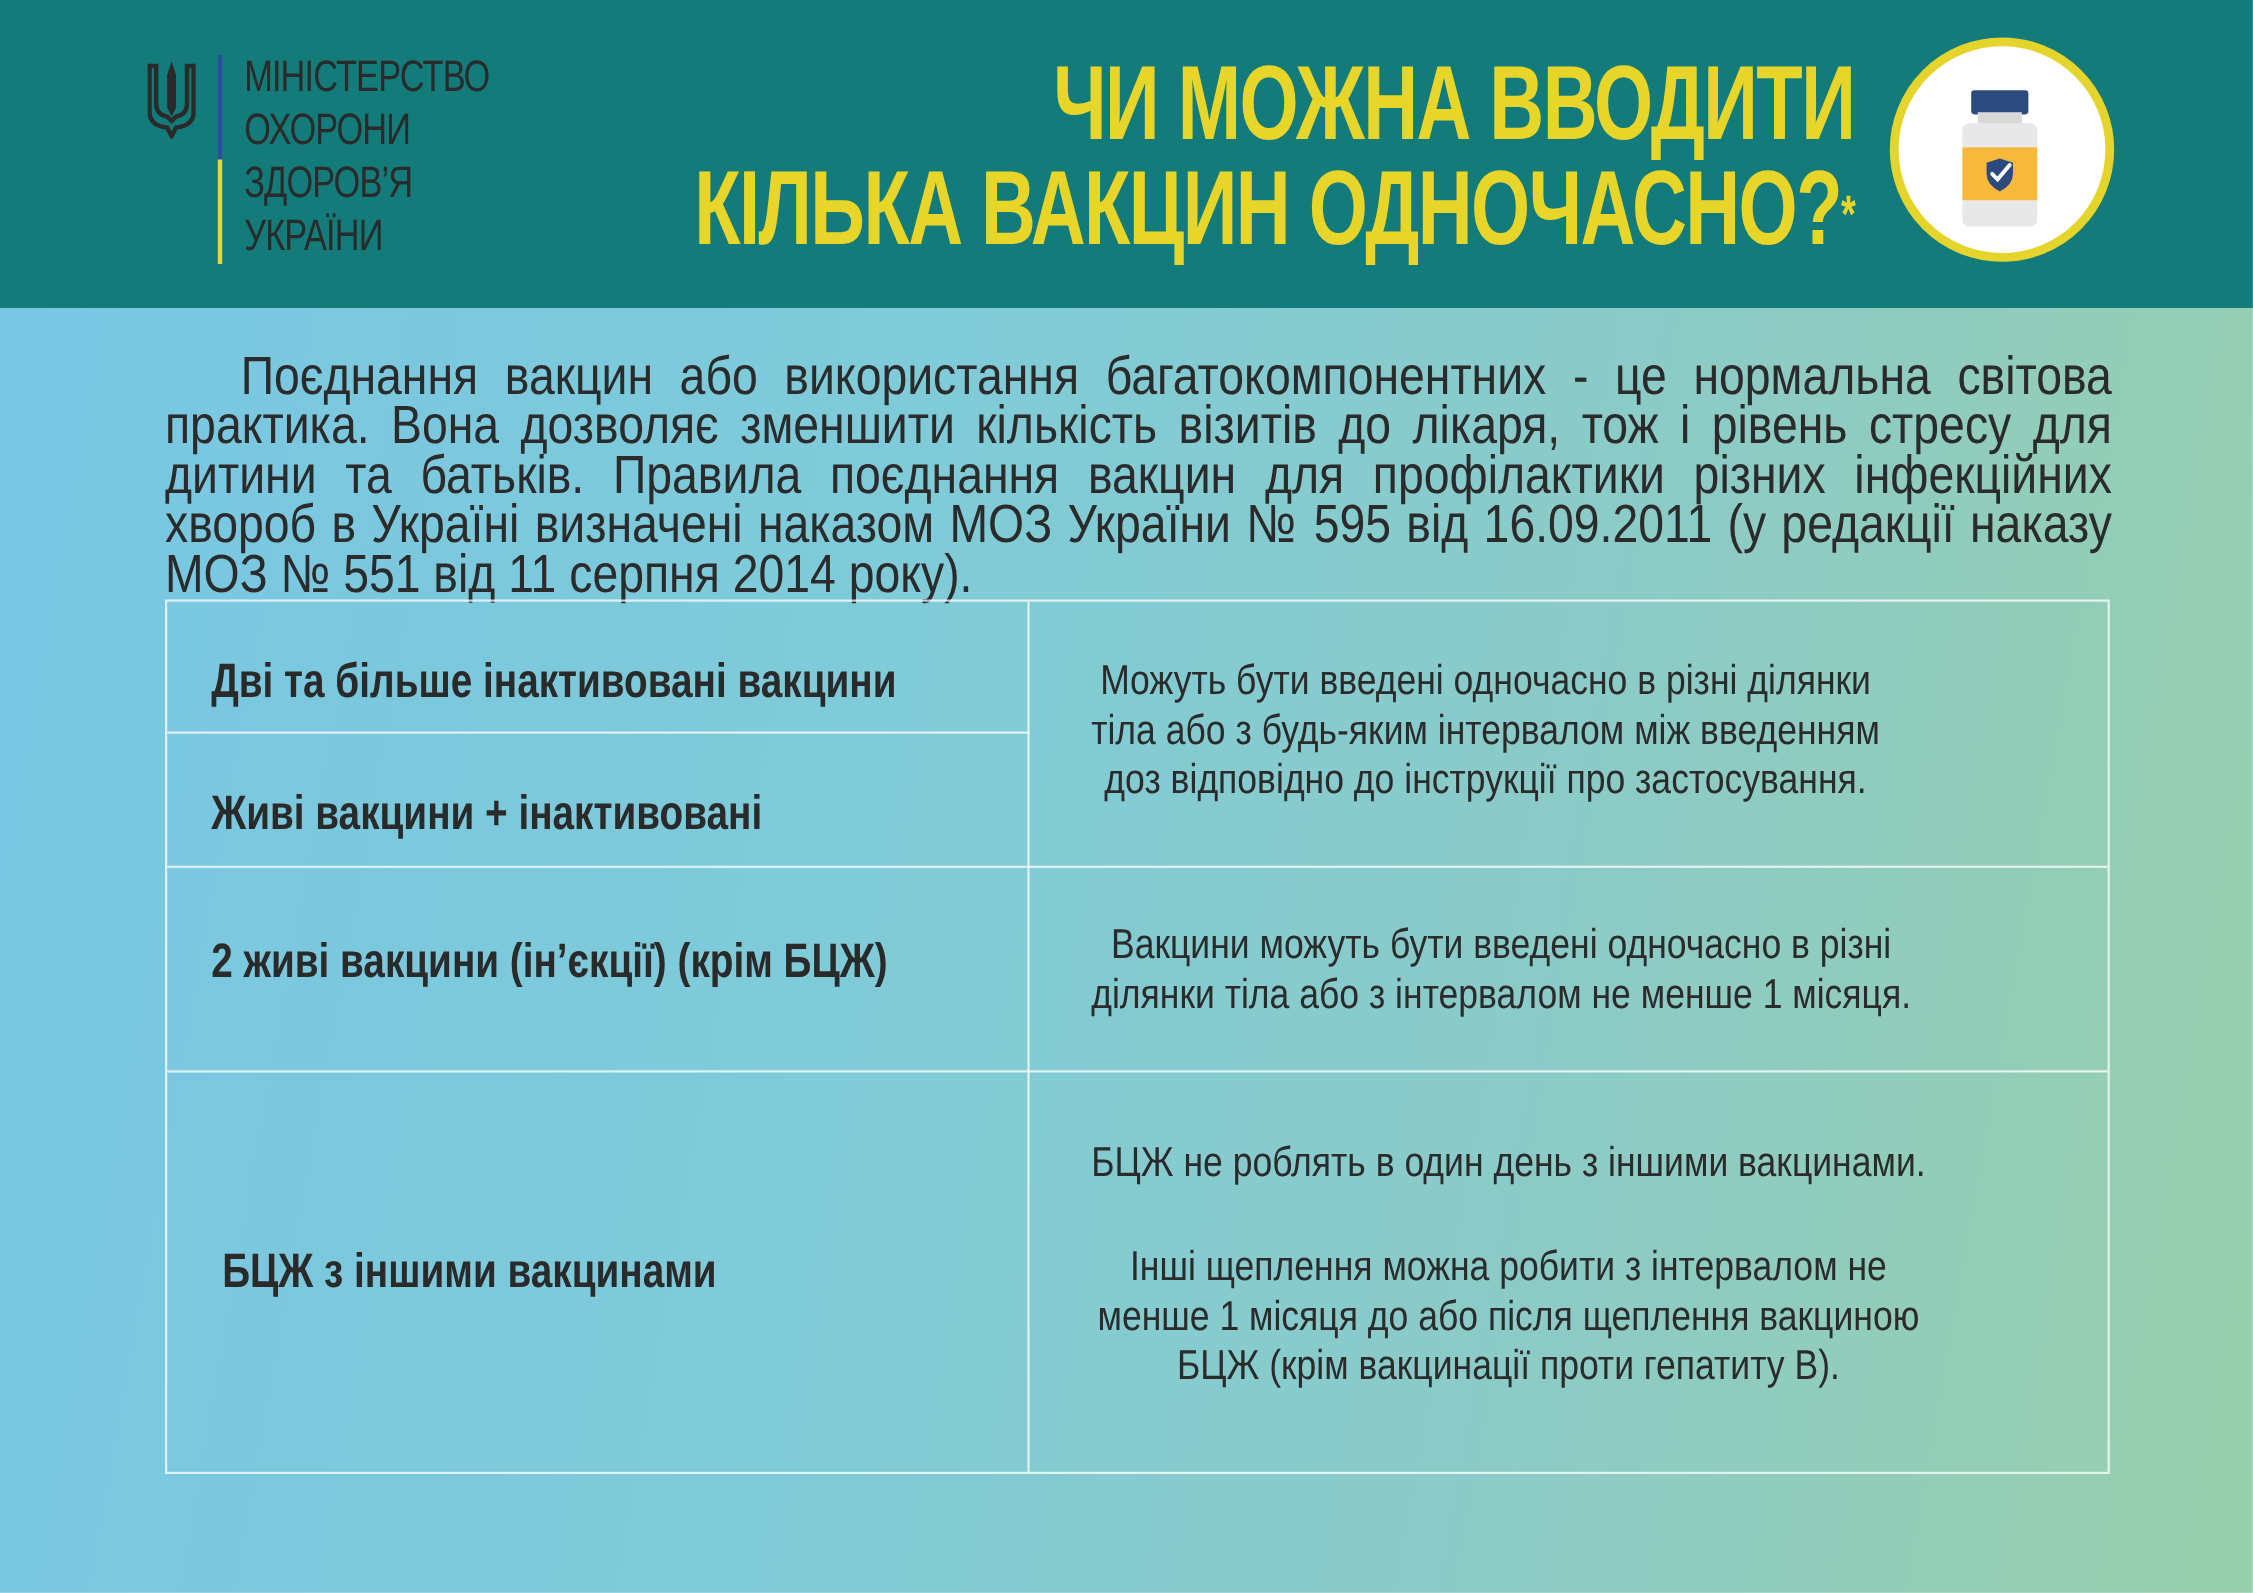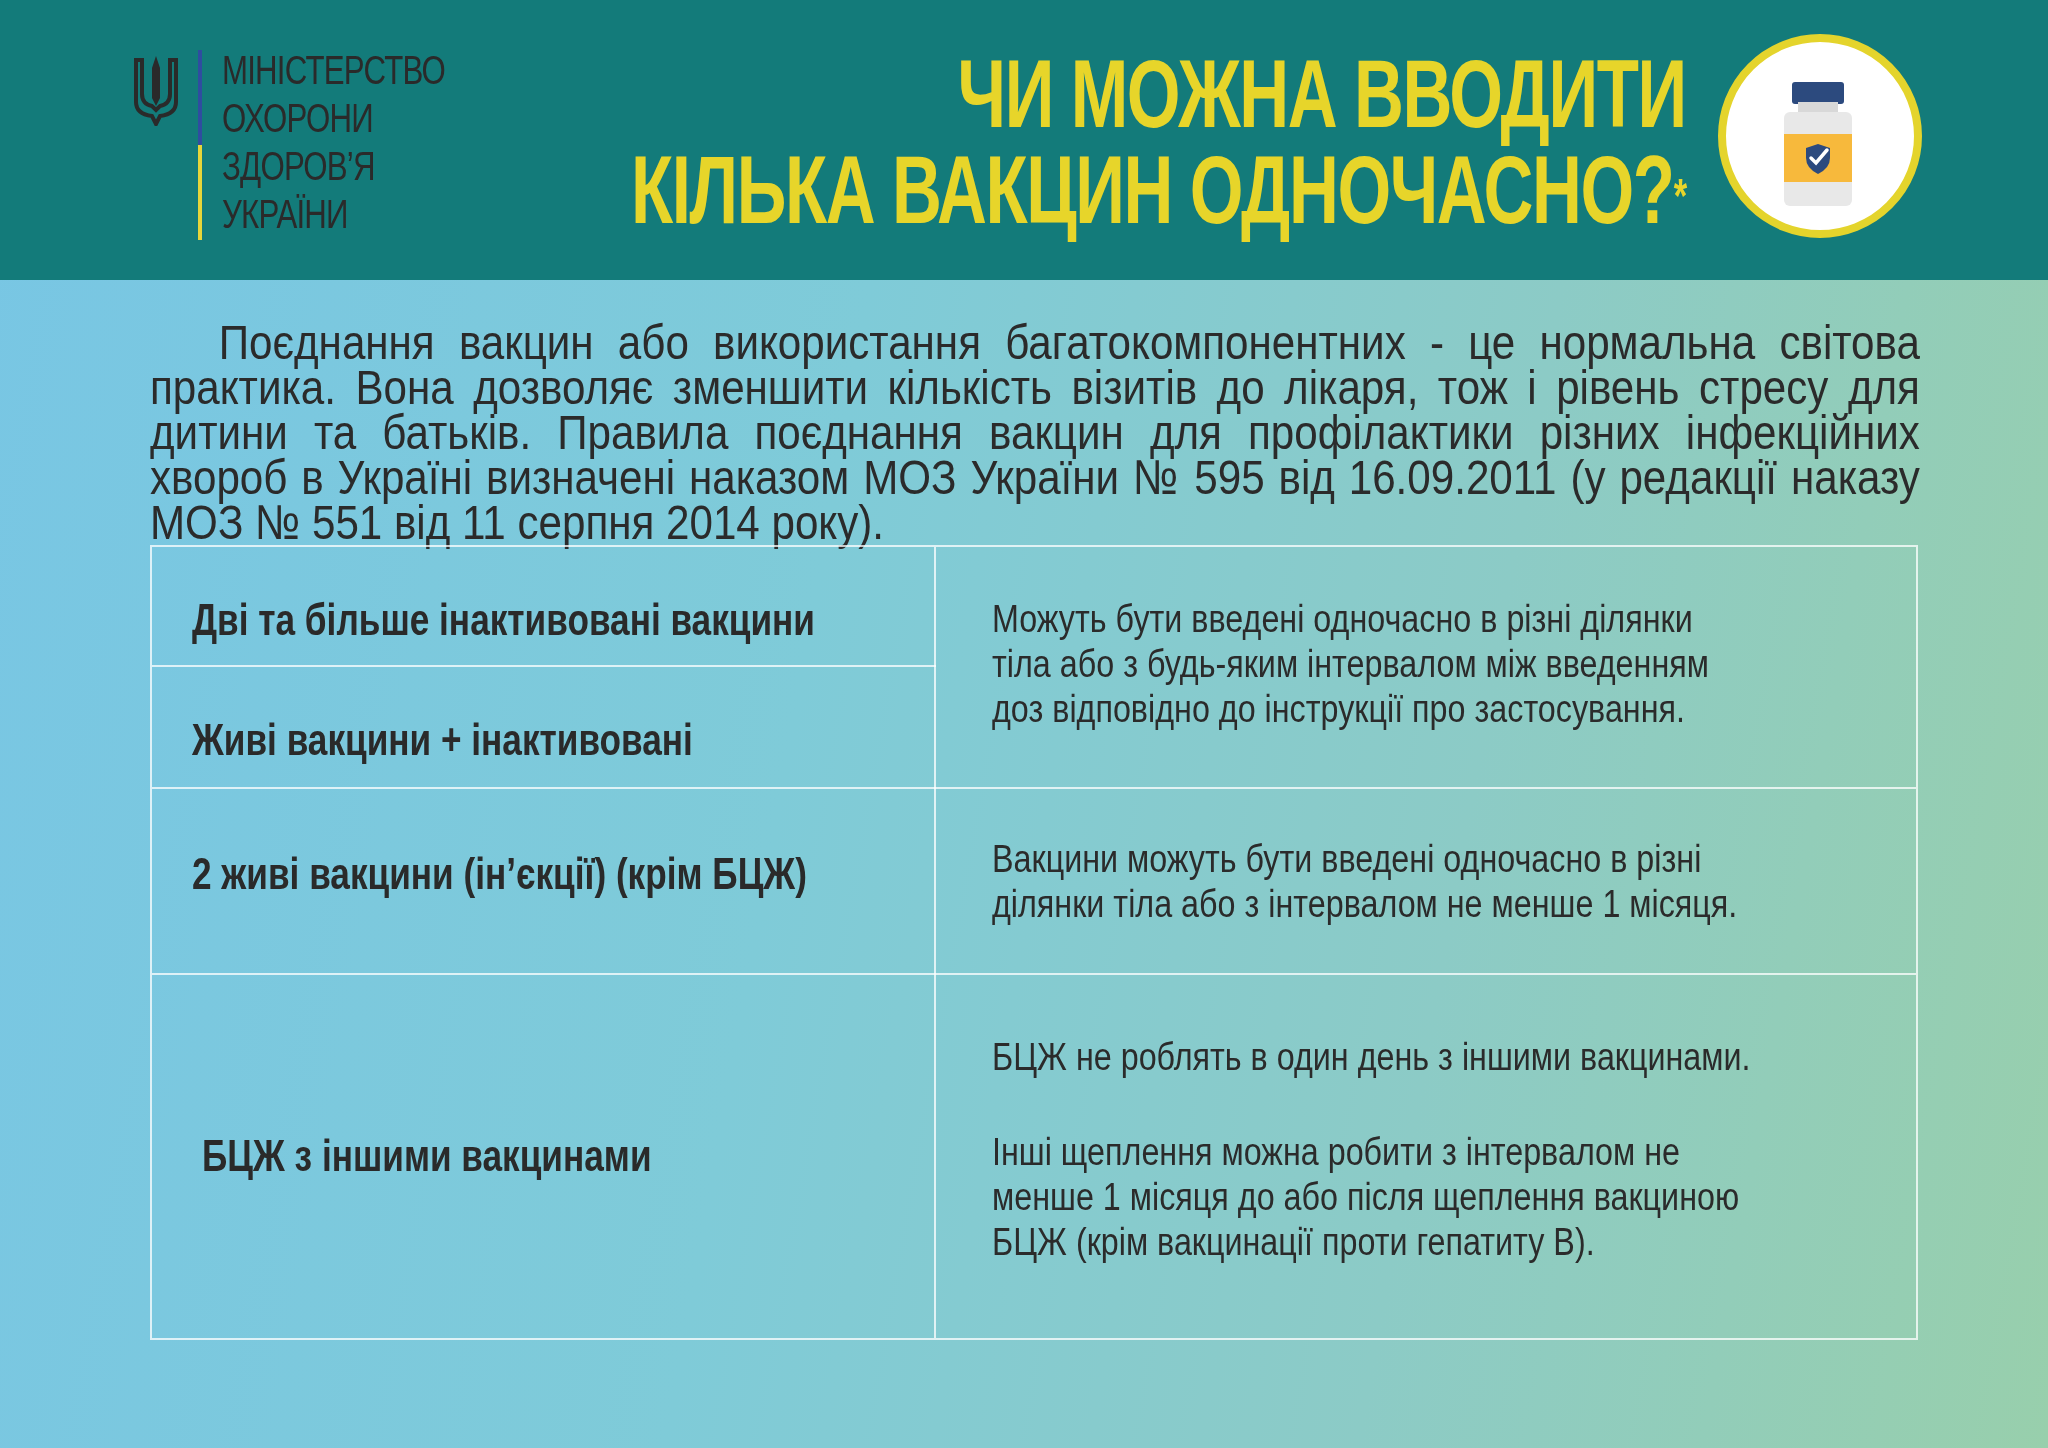--- a/index.html
+++ b/index.html
@@ -35,21 +35,21 @@
     position:absolute; left:1718px; top:34px; width:204px; height:204px;
     border-radius:50%; background:#fff; border:8px solid #e4d42c; box-sizing:border-box;
   }
   .intro {
     position:absolute; left:150px; top:320px; width:1770px;
     font-size:49px; line-height:45px; text-align:justify; color:#2b2b2b;
   }
   .intro p { margin:0; text-indent:80px; transform:scaleX(0.86); transform-origin:left top; width:2058px; text-align:justify; }
   .table {
     position:absolute; left:150px; top:545px; width:1768px; height:795px;
-    border:2px solid rgba(255,255,255,0.75); box-sizing:border-box;
+    border:2px solid rgba(255,255,255,0.75); box-sizing:border-box;text-align:center;
   }
   .vline { position:absolute; left:782px; top:0; width:2px; height:100%; background:rgba(255,255,255,0.75); }
   .hline { position:absolute; height:2px; background:rgba(255,255,255,0.75); }
   .cell-left {
     position:absolute; left:40px; font-weight:bold; font-size:44px; line-height:50px;
     transform:scaleX(0.8); transform-origin:left top; white-space:nowrap; color:#2a2a2a;
   }
   .cell-right {
     position:absolute; left:840px; font-size:38px; line-height:45px; color:#2b2b2b;
     transform:scaleX(0.85); transform-origin:left top; white-space:nowrap;

